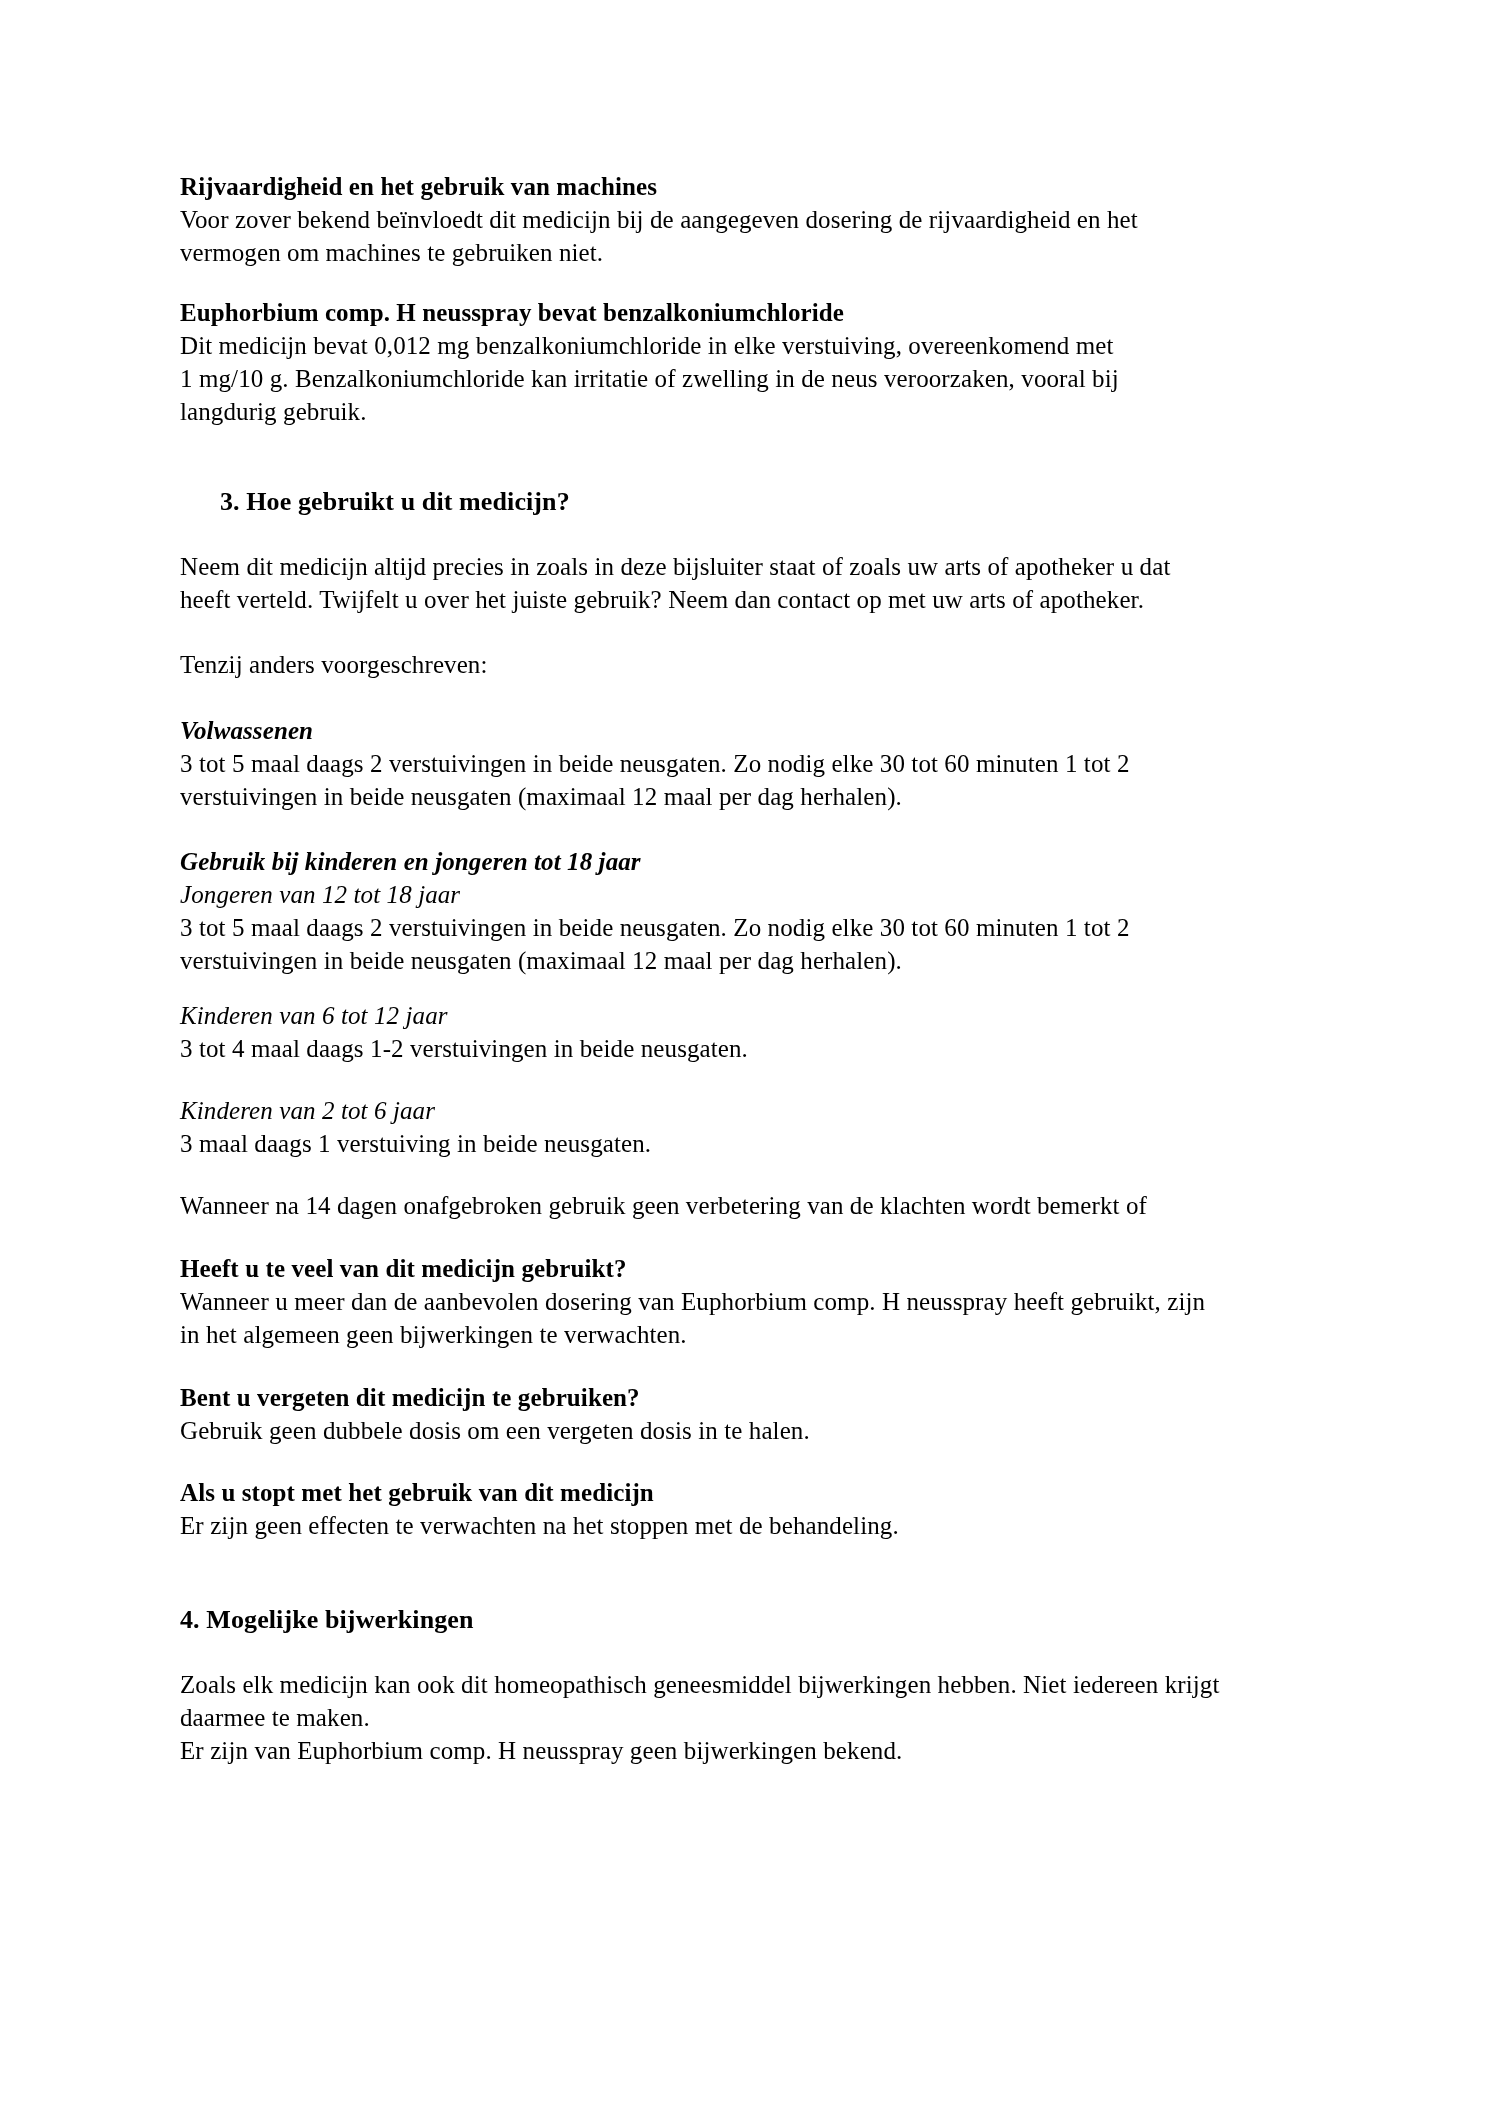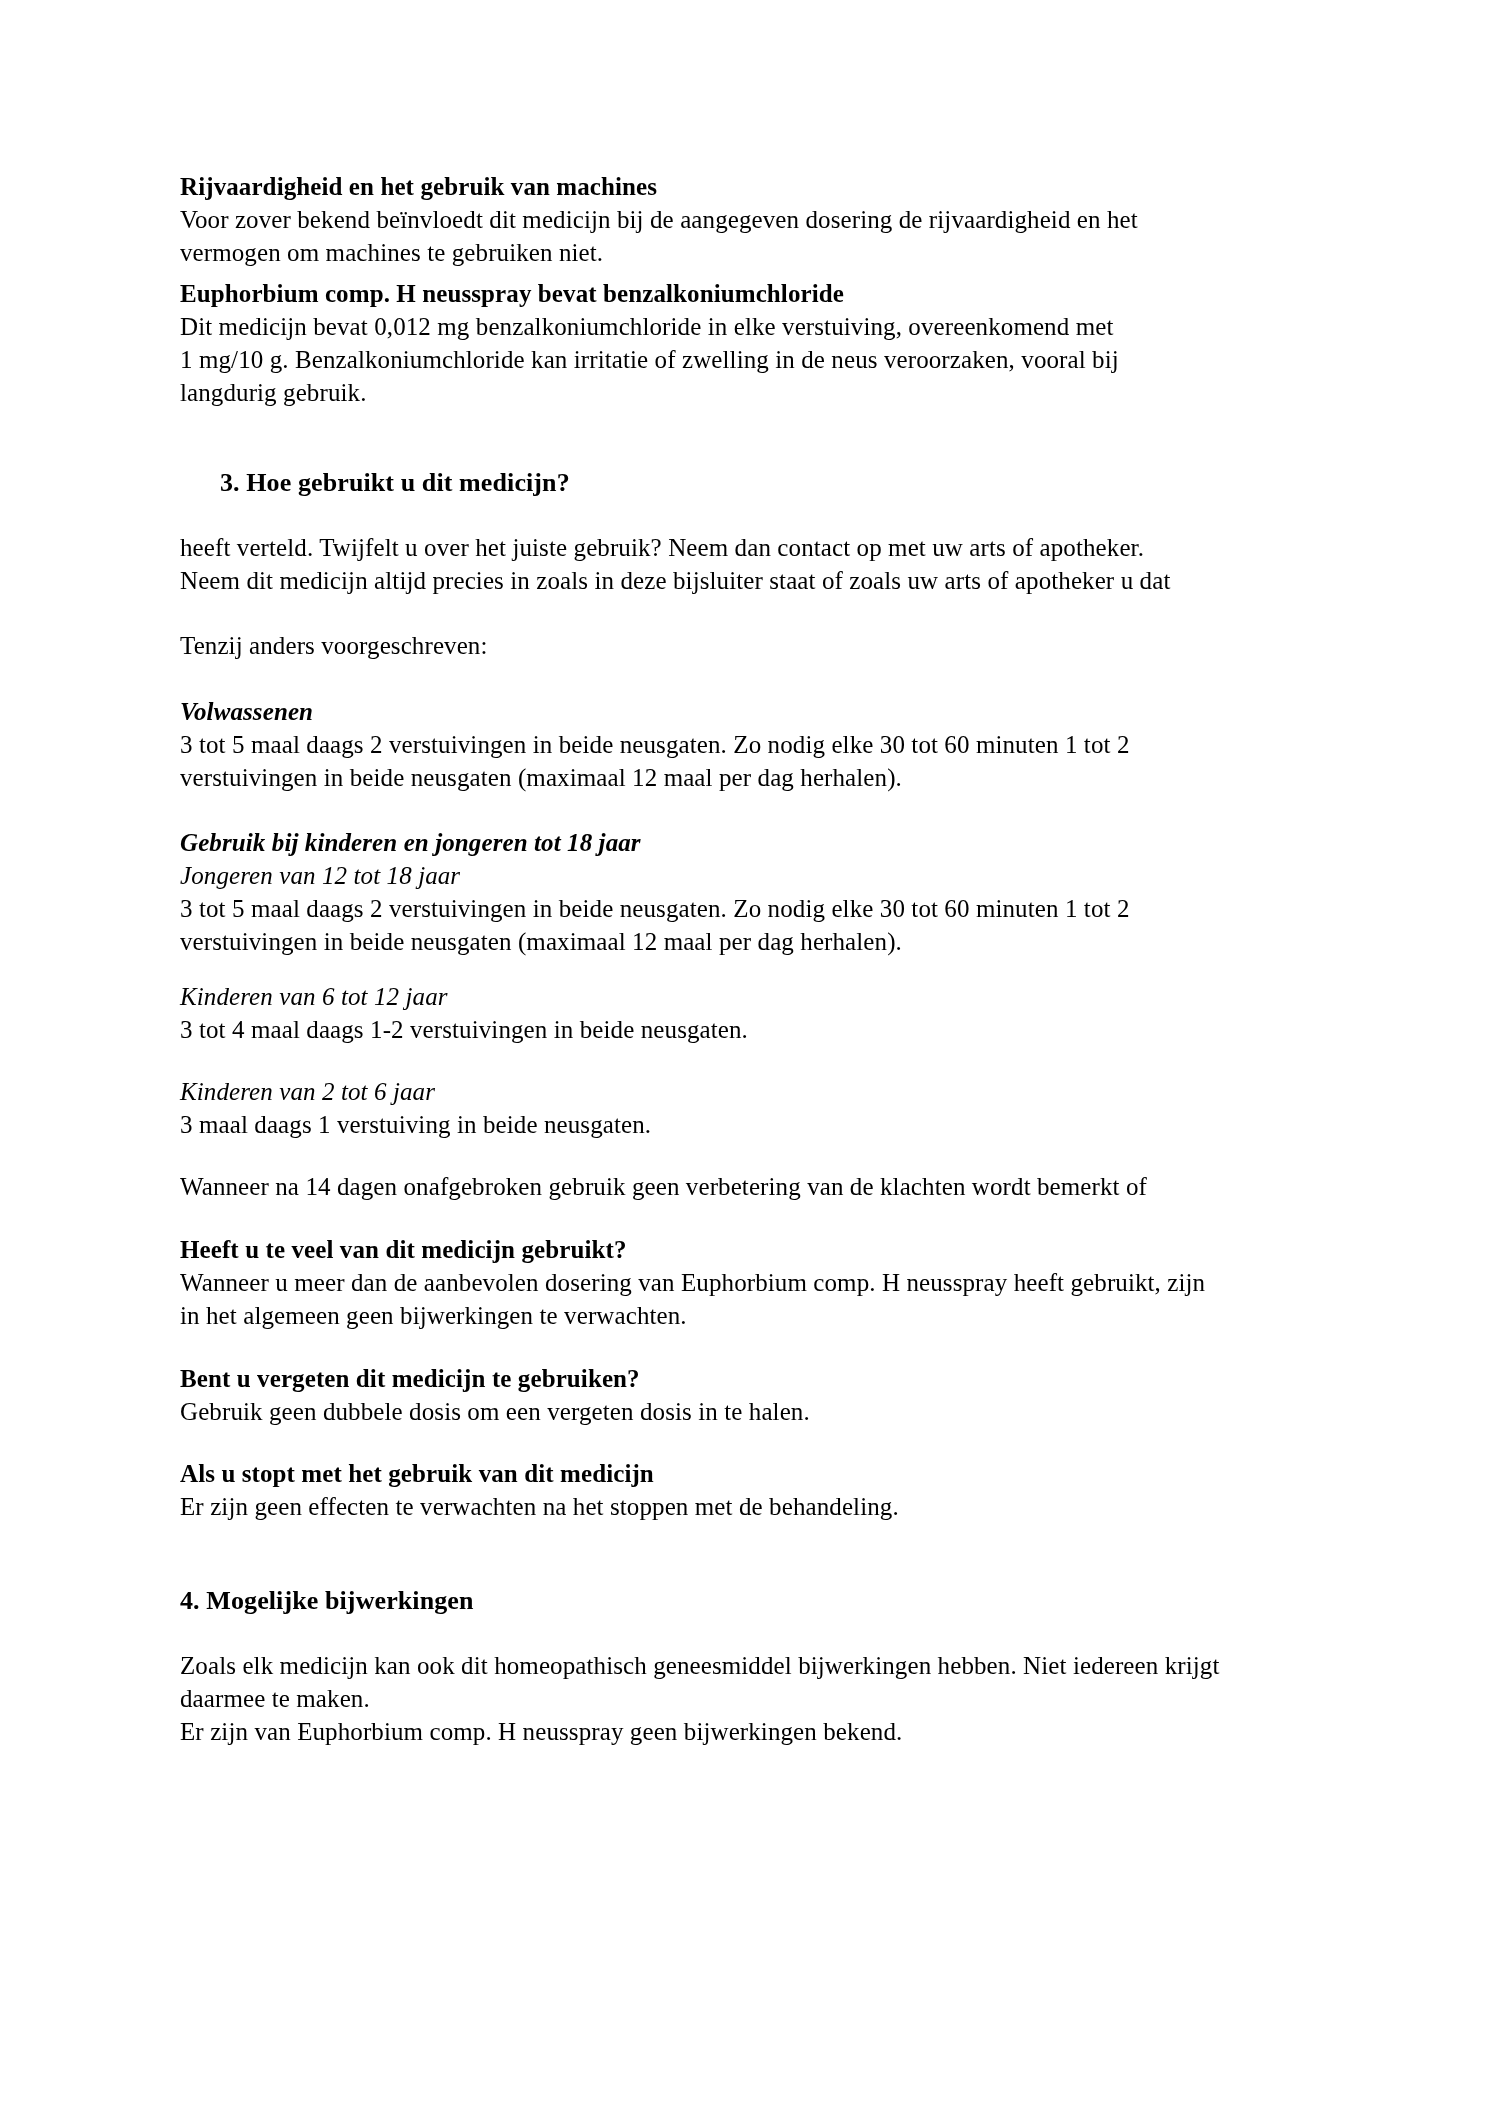--- a/index.html
+++ b/index.html
@@ -37,34 +37,34 @@
 
 <main class="page" style="color: rgb(0, 0, 0);">
   <div id="doc">
       <div class="block block-bold">
         <div class="line">Rijvaardigheid en het gebruik van machines</div>
       </div>
       <div class="block block-body">
         <div class="line">Voor zover bekend beïnvloedt dit medicijn bij de aangegeven dosering de rijvaardigheid en het</div>
         <div class="line">vermogen om machines te gebruiken niet.</div>
       </div>
-      <div class="block block-bold" style="margin-top: 8px;">
+      <div class="block block-bold" style="margin-top: 27px;">
         <div class="line">Euphorbium comp. H neusspray bevat benzalkoniumchloride</div>
       </div>
       <div class="block block-body">
         <div class="line">Dit medicijn bevat 0,012 mg benzalkoniumchloride in elke verstuiving, overeenkomend met</div>
         <div class="line">1 mg/10 g. Benzalkoniumchloride kan irritatie of zwelling in de neus veroorzaken, vooral bij</div>
         <div class="line">langdurig gebruik.</div>
       </div>
       <div class="block block-section" style="margin-top: 57px; margin-left: 40px;">
         <div class="line">3. Hoe gebruikt u dit medicijn?</div>
       </div>
       <div class="block block-body" style="margin-top: 32px;">
+        <div class="line">Neem dit medicijn altijd precies in zoals in deze bijsluiter staat of zoals uw arts of apotheker u dat</div>
         <div class="line">heeft verteld. Twijfelt u over het juiste gebruik? Neem dan contact op met uw arts of apotheker.</div>
-        <div class="line">Neem dit medicijn altijd precies in zoals in deze bijsluiter staat of zoals uw arts of apotheker u dat</div>
       </div>
       <div class="block block-body" style="margin-top: 32px;">
         <div class="line">Tenzij anders voorgeschreven:</div>
       </div>
       <div class="block block-bold-italic" style="margin-top: 33px;">
         <div class="line">Volwassenen</div>
       </div>
       <div class="block block-body">
         <div class="line">3 tot 5 maal daags 2 verstuivingen in beide neusgaten. Zo nodig elke 30 tot 60 minuten 1 tot 2</div>
         <div class="line">verstuivingen in beide neusgaten (maximaal 12 maal per dag herhalen).</div>

